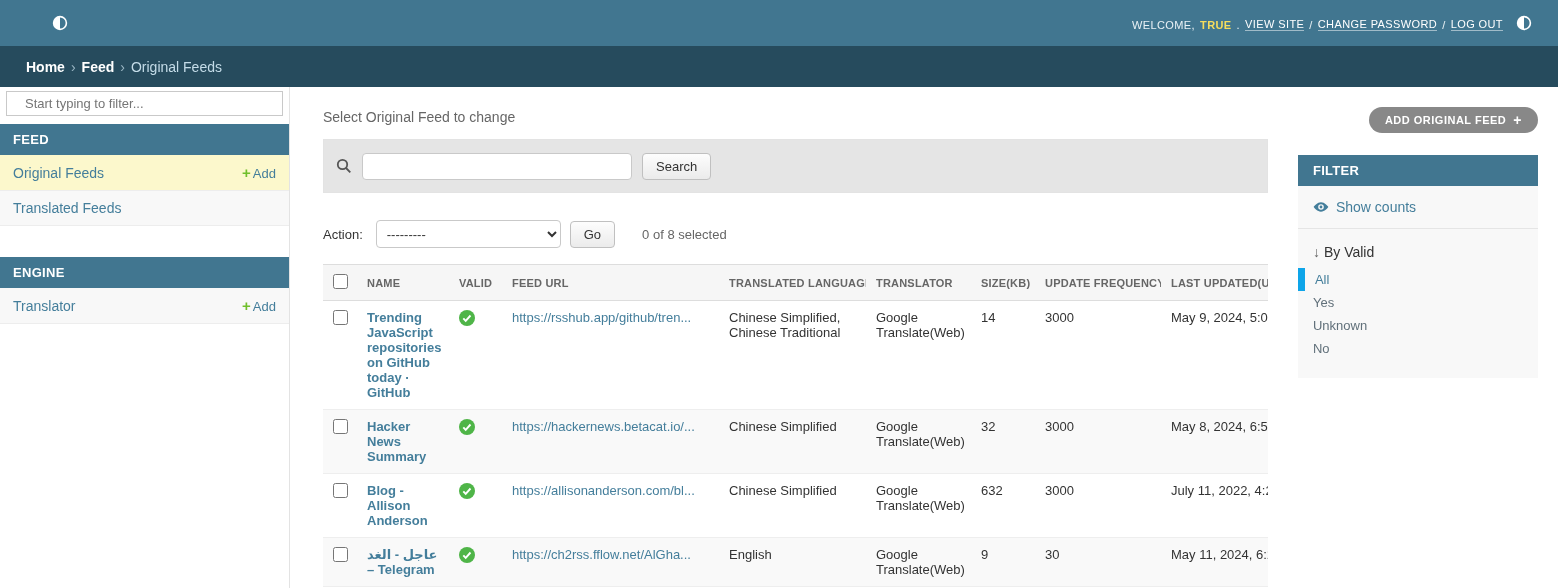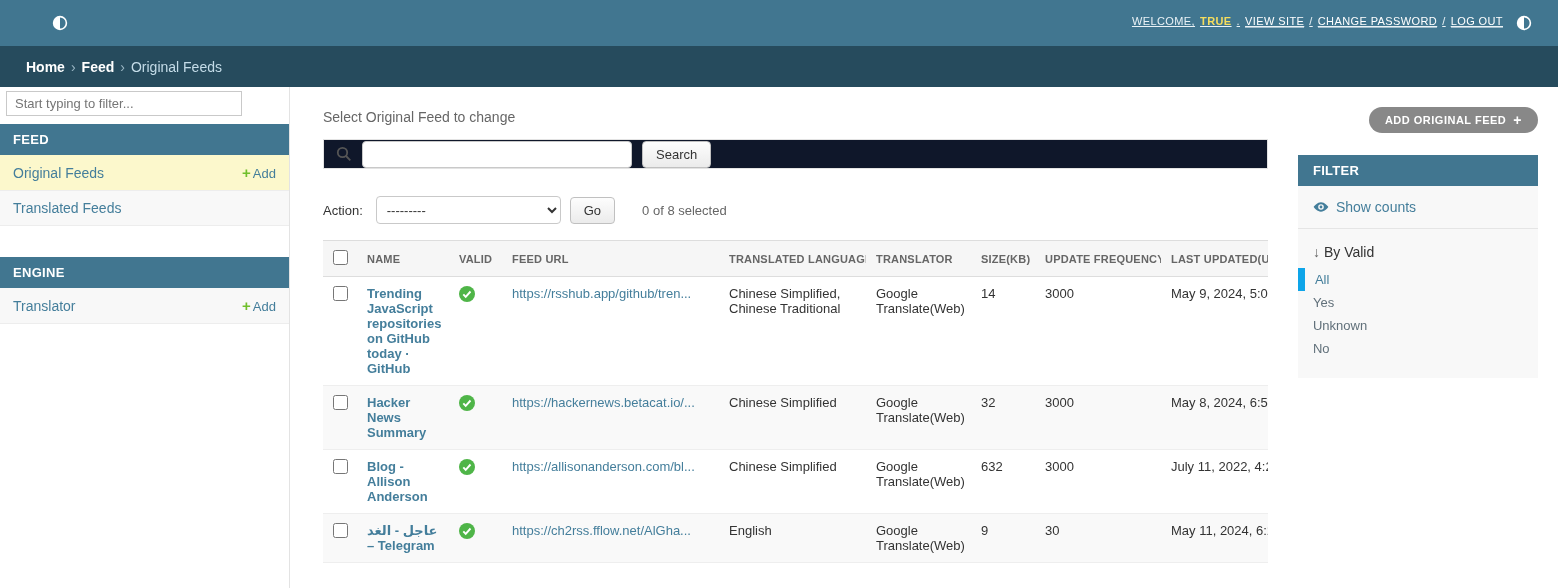--- a/index.html
+++ b/index.html
@@ -12,23 +12,22 @@
 
   
   #header {
     height: 46px; background: #417690; color: #fff;
     display: flex; align-items: center; padding: 0 26px;
   }
   #site-name { font-size: 22px; font-weight: 400; color: #f5dd5d; }
   .half-circle-icon { margin-left: 26px; display: inline-flex; }
   #user-tools {
     margin-left: auto; font-size: 11px; letter-spacing: .4px;
-    display: flex; align-items: flex-start; gap: 5px; color: #eaf2f6;
+    display: flex; align-items: flex-end; gap: 5px; color: #eaf2f6;
     text-transform: uppercase;
-    text-decoration: underline;
   }
   #user-tools .username { font-weight: bold; color: #f5dd5d; }
   #user-tools a { color: #fff; border-bottom: 1px solid rgba(255,255,255,.5); }
   #user-tools .half-circle-icon { margin-left: 8px; }
 
   
   #breadcrumbs {
     height: 41px; background: #264b5d; color: #c4dce8;
     display: flex; align-items: center; padding: 0 26px; font-size: 14px; gap: 6px;
   }
@@ -37,21 +36,21 @@
 
   
   #container { display: flex; height: 501px; }
 
   
   #nav-sidebar {
     width: 290px; flex: 0 0 290px; border-right: 1px solid #e3e3e3;
     padding-top: 4px; background: #fff;
   }
   #nav-filter {
-    display: block; width: 236px; margin: 0 6px 8px 6px; padding: 4px 8px;
+    display: block; width: 277px; margin: 0 6px 8px 6px; padding: 4px 18px;
     border: 1px solid #c9c9c9; font-size: 13px; color: #333;
     font-family: inherit;
   }
   .nav-module { margin-bottom: 31px; }
   .nav-module-caption {
     background: #417690; color: #fff; font-weight: bold; font-size: 13px;
     padding: 8px 13px; letter-spacing: .3px;
   }
   .nav-row {
     display: flex; align-items: center; justify-content: space-between;
@@ -60,22 +59,22 @@
   .nav-row.current { background: #fcf8cc; }
   .nav-row .model-link { color: #447e9b; font-weight: 400; font-size: 14px; }
   .addlink { color: #447e9b; font-size: 13px; }
   .addlink .plus { color: #70bf2b; font-weight: bold; font-size: 15px; margin-right: 2px; }
 
   
   #content { flex: 1 1 auto; min-width: 0; padding: 0 30px 0 33px; }
   #content h1 { font-size: 14px; font-weight: 400; color: #666; margin: 22px 0 14px; }
 
   #toolbar {
-    background: #0f172a; border: 1px solid #e3e3e3;
-    padding: 9px 12px; display: flex; align-items: center; gap: 10px; height: 30px;
+    background: #e5e5e5; border: 1px solid #e3e3e3;
+    padding: 9px 12px; display: flex; align-items: center; gap: 10px; height: 54px;
   }
   #searchbar {
     width: 270px; height: 27px; border: 1px solid #c9c9c9; border-radius: 4px;
     padding: 0 8px; font-size: 13px; font-family: inherit;
   }
   .btn {
     background: linear-gradient(#fdfdfd, #ebebeb); border: 1px solid #c0c0c0;
     border-radius: 4px; padding: 5px 13px; font-size: 13px; color: #333;
     cursor: pointer; font-family: inherit;
   }

